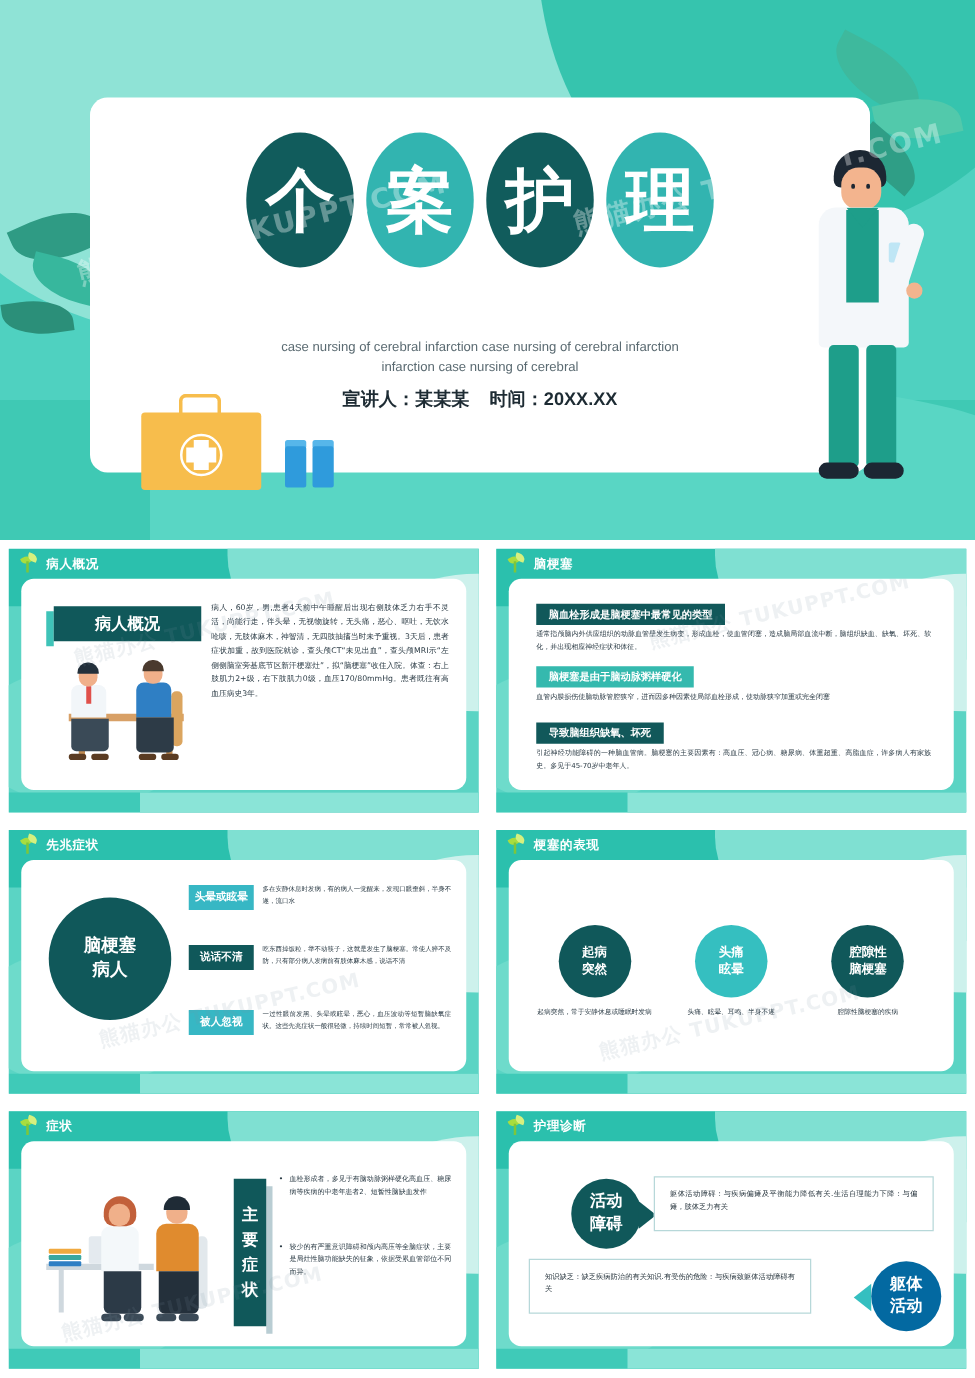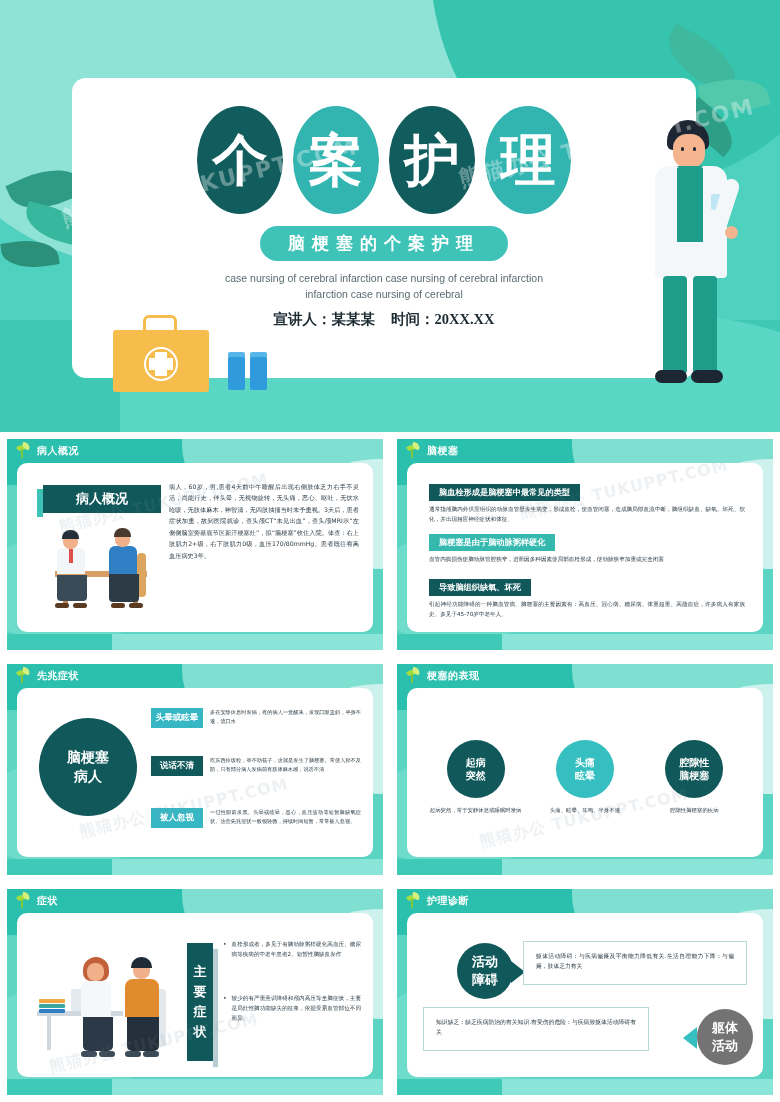--- a/index.html
+++ b/index.html
@@ -67,21 +67,21 @@
     padding: 6px 28px; font-size: 17px; letter-spacing: 7px; font-weight: 600;
     font-family: "DejaVu Sans", sans-serif; white-space: nowrap;
   }
   .hero-eng {
     position: absolute; left: 50%; transform: translateX(-50%); top: 192px;
     width: 440px; text-align: center; color: #5b6b72; font-size: 10.5px; line-height: 1.55;
   }
   .hero-meta {
     position: absolute; left: 50%; transform: translateX(-50%); top: 232px;
     text-align: center; color: #1d2b33; font-size: 14.5px; font-weight: 700;
-    font-family: Liberation Serif, serif; white-space: nowrap;
+    font-family: Liberation Sans, sans-serif; white-space: nowrap;
   }
   .hero-meta .gap { display: inline-block; width: 16px; }
 
   
   .kit { position: absolute; left: 113px; top: 330px; width: 96px; height: 62px; background: #f7bd4c; border-radius: 3px; }
   .kit-handle { position: absolute; left: 143px; top: 315px; width: 34px; height: 18px; border: 3px solid #f7bd4c; border-bottom: none; border-radius: 6px 6px 0 0; }
   .kit-ring { position: absolute; left: 144px; top: 347px; width: 34px; height: 34px; border: 2px solid #fff; border-radius: 50%; }
   .kit-cross-v { position: absolute; left: 155px; top: 352px; width: 12px; height: 24px; background: #fff; }
   .kit-cross-h { position: absolute; left: 149px; top: 358px; width: 24px; height: 12px; background: #fff; }
   .vial { position: absolute; top: 357px; width: 17px; height: 33px; background: #2f9bdc; border-radius: 2px; }
@@ -263,21 +263,21 @@
   .s5-dot { flex: 0 0 auto; color: #2a3a44; font-size: 6px; }
 
   
   .s6-bubble {
     position: absolute; width: 56px; height: 56px; border-radius: 50%;
     display: flex; flex-direction: column; align-items: center; justify-content: center;
     color: #fff; font-size: 13px; font-weight: 700; line-height: 1.35;
     font-family: "DejaVu Sans", sans-serif;
   }
   .s6-bubble.b1 { left: 50px; top: 30px; background: #10585a; }
-  .s6-bubble.b2 { left: 290px; top: 96px; background: #737373; }
+  .s6-bubble.b2 { left: 290px; top: 96px; background: #0369a1; }
   .s6-arrow { position: absolute; width: 0; height: 0; }
   .s6-arrow.a1 { left: 104px; top: 48px; border-top: 11px solid transparent; border-bottom: 11px solid transparent; border-left: 14px solid #10585a; }
   .s6-arrow.a2 { left: 276px; top: 114px; border-top: 11px solid transparent; border-bottom: 11px solid transparent; border-right: 14px solid #35bfc0; }
   .s6-box {
     position: absolute; border: 1px solid #b7d8d9; background: #fff;
     padding: 9px 12px; font-size: 5.8px; line-height: 1.8; color: #1f2d36;
     font-family: "DejaVu Sans", sans-serif; text-align: justify;
   }
   .s6-box.x1 { left: 116px; top: 28px; right: 16px; height: 44px; }
   .s6-box.x2 { left: 16px; top: 94px; right: 114px; height: 44px; }
@@ -306,21 +306,20 @@
     <div class="leaf r2"></div>
     <div class="leaf r3"></div>
 
     <div class="hero-card">
       <div class="title-row">
         <div class="title-bubble tb-dark">个</div>
         <div class="title-bubble tb-light">案</div>
         <div class="title-bubble tb-dark">护</div>
         <div class="title-bubble tb-light">理</div>
       </div>
-      <div class="subtitle-pill">脑梗塞的个案护理</div>
       <div class="hero-eng">
         <div>case nursing of cerebral infarction case nursing of cerebral infarction</div>
         <div>infarction case nursing of cerebral</div>
       </div>
       <div class="hero-meta">
         <span>宣讲人：某某某</span><span class="gap"></span><span>时间：20XX.XX</span>
       </div>
     </div>
 
     <div class="kit-handle"></div>

